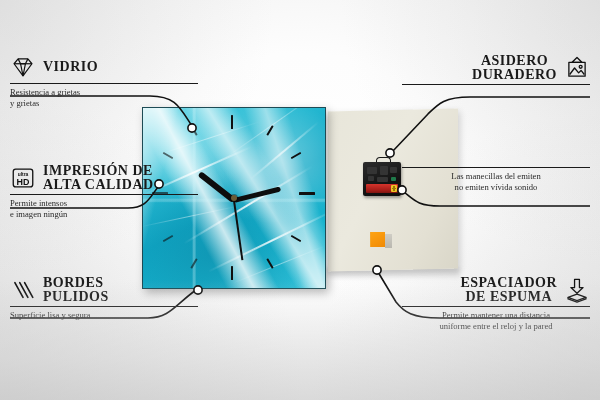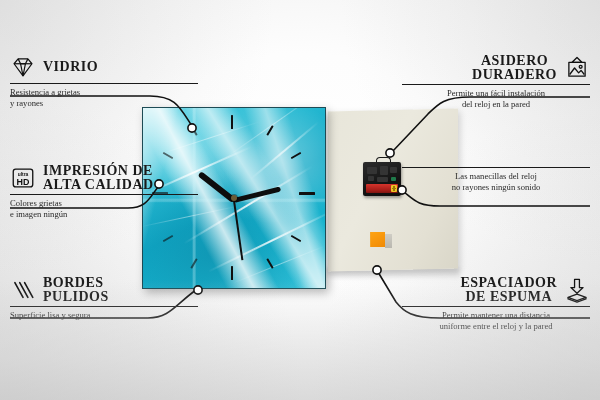--- a/index.html
+++ b/index.html
@@ -236,41 +236,41 @@
             <path d="M13 12 H19"></path>
         </svg>
       </span>
       <span>
         <div class="f-title">VIDRIO</div>
       </span>
     </div>
     <div class="f-rule"></div>
     <div class="f-sub">
       <div>Resistencia a grietas</div>
-      <div>y rayones</div>
+      <div>y grietas</div>
     </div>
   </div>
 
   <div class="feature left" style="top:164px;">
     <div class="f-head">
       <span class="f-icon">
         <svg viewBox="0 0 32 32">
           <rect x="4" y="5" width="24" height="22" rx="3" fill="none" stroke="#111" stroke-width="1.6"></rect>
           <text x="16" y="14" font-family="Liberation Sans, sans-serif" font-size="6" font-weight="700" text-anchor="middle" fill="#111">ultra</text>
           <text x="16" y="24" font-family="Liberation Sans, sans-serif" font-size="11" font-weight="700" text-anchor="middle" fill="#111">HD</text>
         </svg>
       </span>
       <span>
         <div class="f-title">IMPRESIÓN DE</div>
         <div class="f-title">ALTA CALIDAD</div>
       </span>
     </div>
     <div class="f-rule"></div>
     <div class="f-sub">
-      <div>Colores grietas</div>
+      <div>Permite intensos</div>
       <div>e imagen ningún</div>
     </div>
   </div>
 
   <div class="feature left" style="top:276px;">
     <div class="f-head">
       <span class="f-icon">
         <svg viewBox="0 0 32 32" stroke="#111" stroke-width="2" stroke-linecap="round">
           <path d="M6 7 L16 25"></path>
             <path d="M12 7 L22 25"></path>
@@ -297,31 +297,27 @@
           <circle cx="20.5" cy="14.5" r="1.8"></circle>
           <path d="M7 24 L13 16 L18 22 L21 19 L25 24"></path>
         </svg>
       </span>
       <span>
         <div class="f-title">ASIDERO</div>
         <div class="f-title">DURADERO</div>
       </span>
     </div>
     <div class="f-rule"></div>
-    <div class="f-sub">
-      <div>Permite una fácil instalación</div>
-      <div>del reloj en la pared</div>
-    </div>
   </div>
 
   <div class="feature right" style="top:164px;">
     <div class="f-rule"></div>
     <div class="f-sub">
-      <div>Las manecillas del reloj</div>
-      <div>no rayones ningún sonido</div>
+      <div>Las manecillas del emiten</div>
+      <div>no emiten vívida sonido</div>
     </div>
   </div>
 
   <div class="feature right" style="top:276px;">
     <div class="f-head">
       <span class="f-icon">
         <svg viewBox="0 0 32 32" stroke="#111" stroke-width="1.6" fill="none" stroke-linejoin="round">
           <path d="M13 3 H19 V13 H23.5 L16 20 L8.5 13 H13 Z"></path>
           <path d="M16 21 L27 25 L16 29 L5 25 Z"></path>
           <path d="M5 25 V27 L16 31 L27 27 V25"></path>

